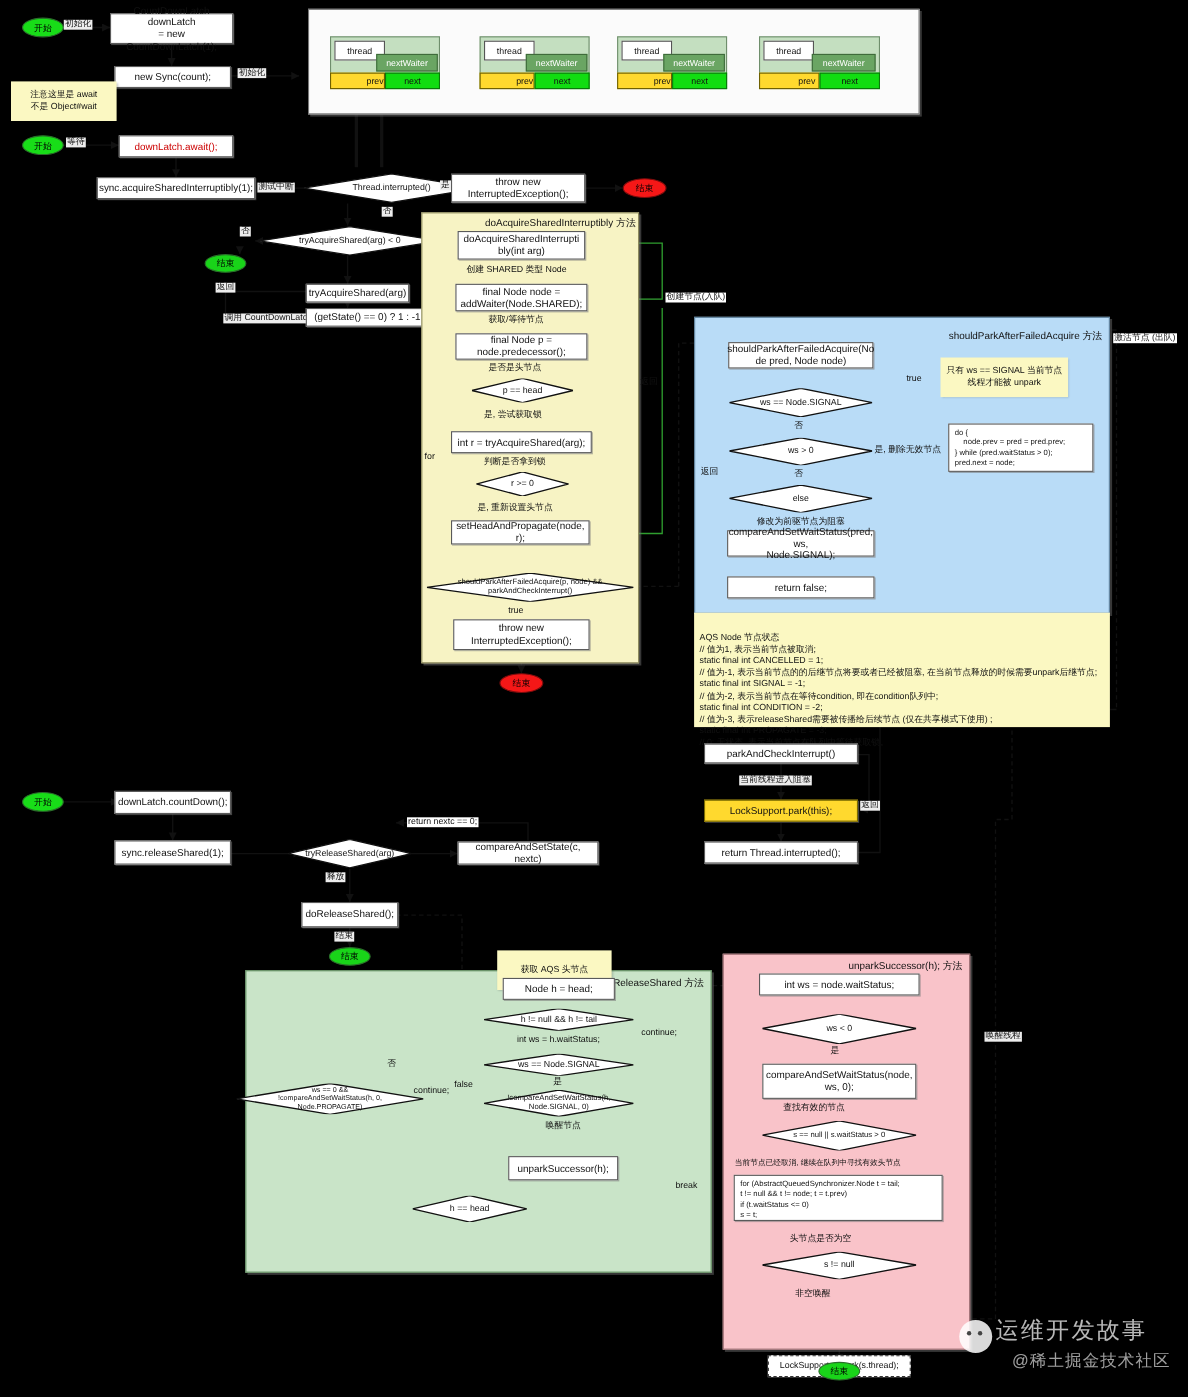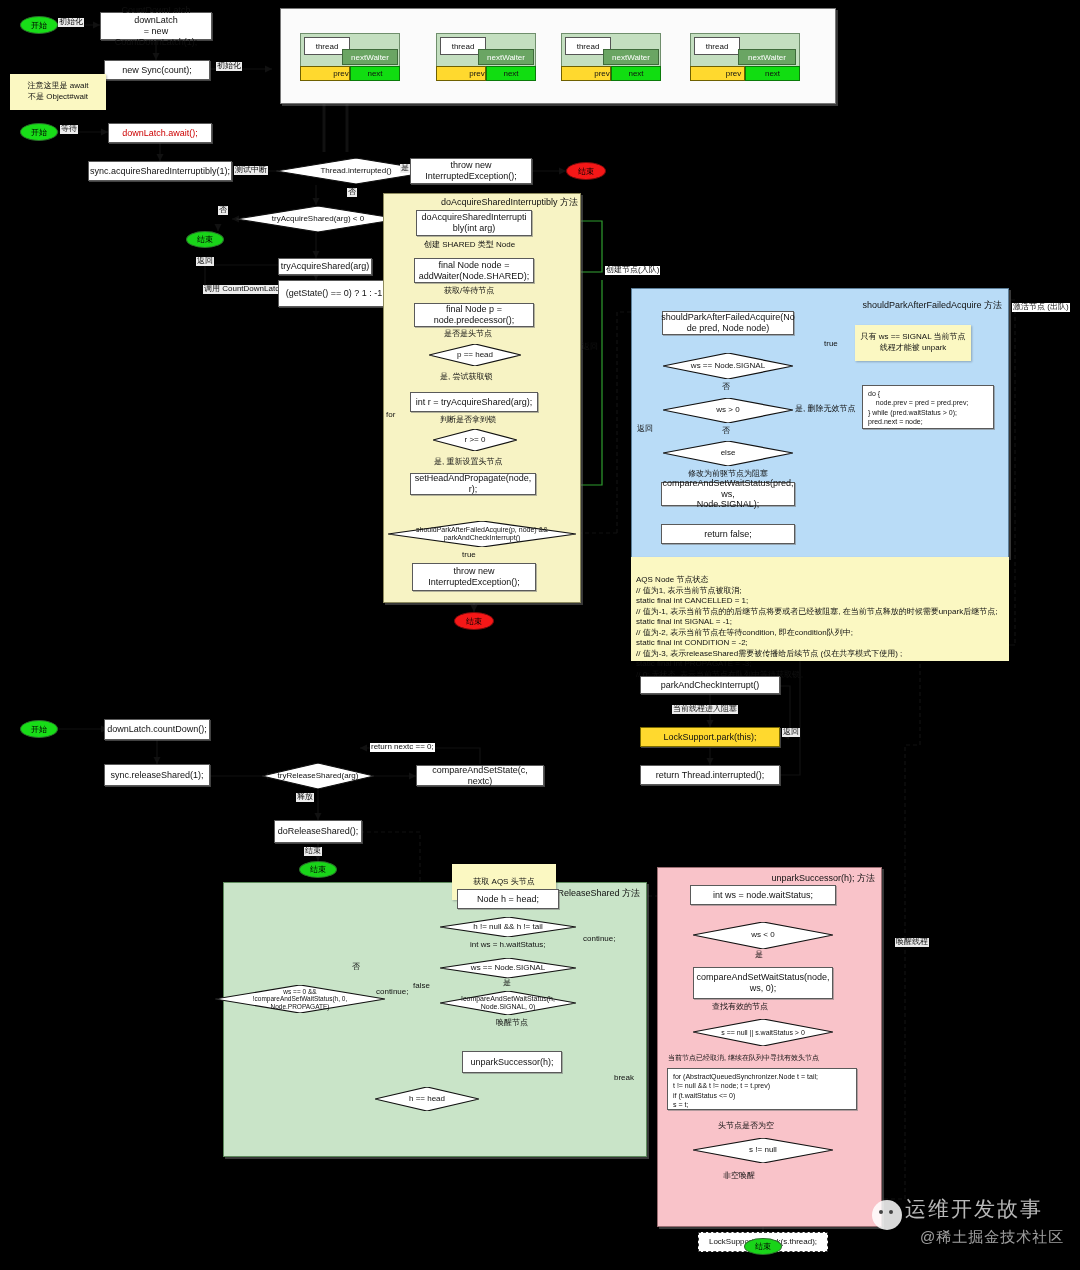--- a/index.html
+++ b/index.html
@@ -250,21 +250,21 @@
         <polygon points="82,0 164,13 82,26 0,13" fill="#fff" stroke="#111" stroke-width="1.2"></polygon>
       </svg>
     <span class="dtxt">tryAcquireShared(arg) &lt; 0</span>
   </div>
   <div class="lbl" style="left:218px;top:206px;">否</div>
   <div class="term end-green" style="left:186px;top:231px;width:38px;height:17px;">结束</div>
   <div class="lbl" style="left:404px;top:212px;">是</div>
 
   <div class="box proc" style="left:278px;top:258px;width:94px;height:17px;">tryAcquireShared(arg)</div>
   <div class="lbl" style="left:203px;top:285px;">调用 CountDownLatch 中的的实现方法</div>
-  <div class="box proc" style="left:278px;top:280px;width:112px;height:27px;">(getState() == 0) ? 1 : -1</div>
+  <div class="box proc" style="left:278px;top:280px;width:112px;height:17px;">(getState() == 0) ? 1 : -1</div>
   <div class="lbl" style="left:196px;top:257px;">返回</div>
 
   <div class="panel pyellow" style="left:383px;top:193px;width:198px;height:410px;"></div>
   <div class="panel-title" style="left:398px;top:196px;width:180px;text-align:right;">doAcquireSharedInterruptibly 方法</div>
 
   <div class="box proc" style="left:416px;top:210px;width:116px;height:26px;white-space:pre-line;">doAcquireSharedInterrupti
 bly(int arg)</div>
   <div class="lblclear" style="left:424px;top:241px;">创建 SHARED 类型 Node</div>
   <div class="box proc" style="left:414px;top:258px;width:120px;height:25px;white-space:pre-line;">final Node node =
 addWaiter(Node.SHARED);</div>

